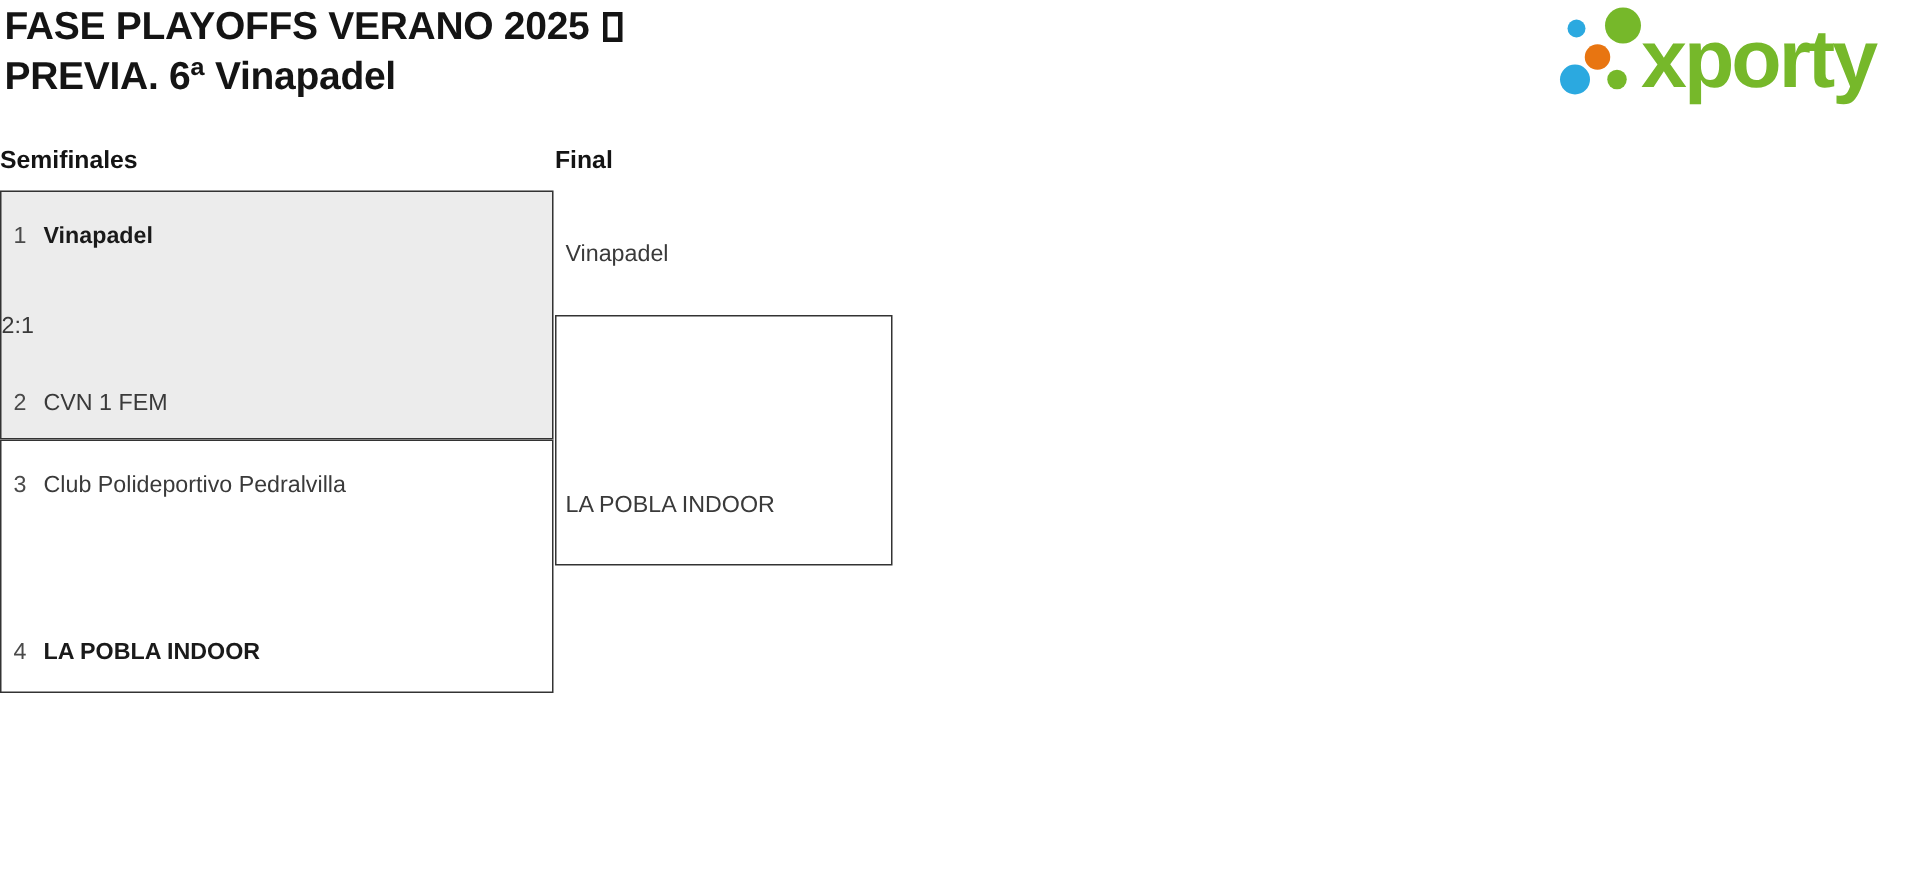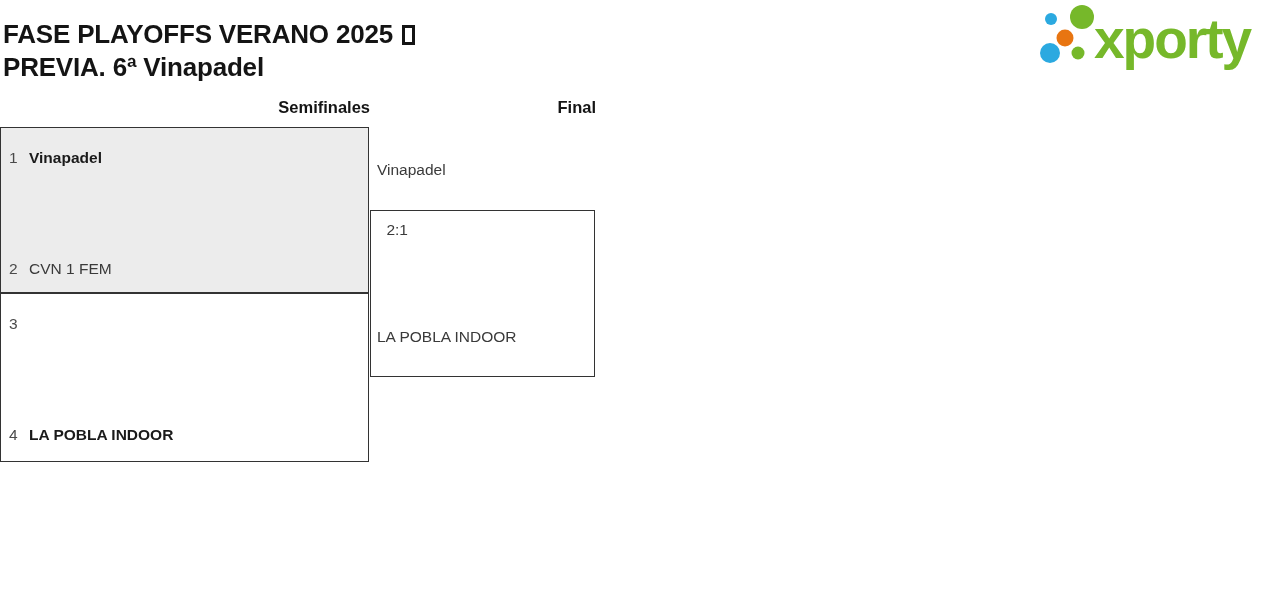--- a/index.html
+++ b/index.html
@@ -6,42 +6,42 @@
   html,body { background:#ffffff; }
   body {
     width:1280px; height:595px; position:relative; overflow:hidden;
     font-family:"Liberation Sans","DejaVu Sans",sans-serif;
     color:#1c1c1c;
   }
   .page { position:absolute; inset:0; }
 
   
   .title {
-    position:absolute; left:3px; top:18px;
+    position:absolute; left:3px; top:1px;
     font-size:26px; font-weight:700; line-height:33px;
     color:#141414; letter-spacing:-0.2px; white-space:nowrap;
   }
   .tofu {
     display:inline-block; width:13px; height:20px;
     border:3px solid #141414; margin-left:9px; vertical-align:-2px;
   }
 
   
   .logo { position:absolute; left:1032px; top:0; width:236px; height:73px; cursor:pointer; }
   .logo svg { display:block; }
   .dot-green  { fill:#76B82A; }
   .dot-blue   { fill:#2BA9E0; }
   .dot-orange { fill:#E87511; }
   .logo-text  { fill:#76B82A; font-family:"Liberation Sans","DejaVu Sans",sans-serif;
                 font-weight:700; font-size:55px; letter-spacing:-2px; }
 
   
   .round-header {
     position:absolute; top:97px; height:20px; line-height:20px;
-    text-align:right; font-size:16.5px; font-weight:600; color:#141414;
+    text-align:left; font-size:16.5px; font-weight:600; color:#141414;
   }
   .rh-semi  { left:0;     width:370px; }
   .rh-final { left:370px; width:226px; }
 
   
   .match {
     position:absolute; left:0; width:369px;
     border:1px solid #333333; background:#ffffff;
   }
   .match-1 { top:127px; height:166px; background:#ECECEC; }
@@ -50,22 +50,22 @@
   .team {
     position:absolute; left:8px; right:6px; height:20px; line-height:20px;
     display:flex; font-size:15.5px; color:#3a3a3a; white-space:nowrap; overflow:hidden;
   }
   .team-top    { top:20px; }
   .team-bottom { top:131px; }
   .seed  { flex:0 0 20px; color:#4a4a4a; }
   .tname.winner { font-weight:700; color:#1a1a1a; }
 
   .score {
-    position:absolute; left:0; width:100%; top:92px; height:20px; line-height:20px;
-    text-align:right; font-size:15.5px; color:#3a3a3a;margin-left:40px;
+    position:absolute; left:0; width:100%; top:80px; height:20px; line-height:20px;
+    text-align:left; font-size:15.5px; color:#3a3a3a;
   }
 
   
   .final-box {
     position:absolute; left:370px; top:210px; width:225px; height:167px;
     border:1px solid #333333; background:transparent;
   }
   .final-team {
     position:absolute; left:377px; height:20px; line-height:20px;
     font-size:15.5px; color:#3a3a3a; white-space:nowrap;
@@ -105,20 +105,21 @@
     <div class="score">2:1</div>
     <div class="team team-bottom">
       <span class="seed">2</span>
       <span class="tname">CVN 1 FEM</span>
     </div>
   </div>
 
   <div class="match match-2">
     <div class="team team-top">
       <span class="seed">3</span>
+      <span class="tname">Club Polideportivo Pedralvilla</span>
     </div>
     <div class="team team-bottom">
       <span class="seed">4</span>
       <span class="tname winner">LA POBLA INDOOR</span>
     </div>
   </div>
 
   <div class="final-box"></div>
   <div class="final-team final-top">Vinapadel</div>
   <div class="final-team final-bottom">LA POBLA INDOOR</div>

